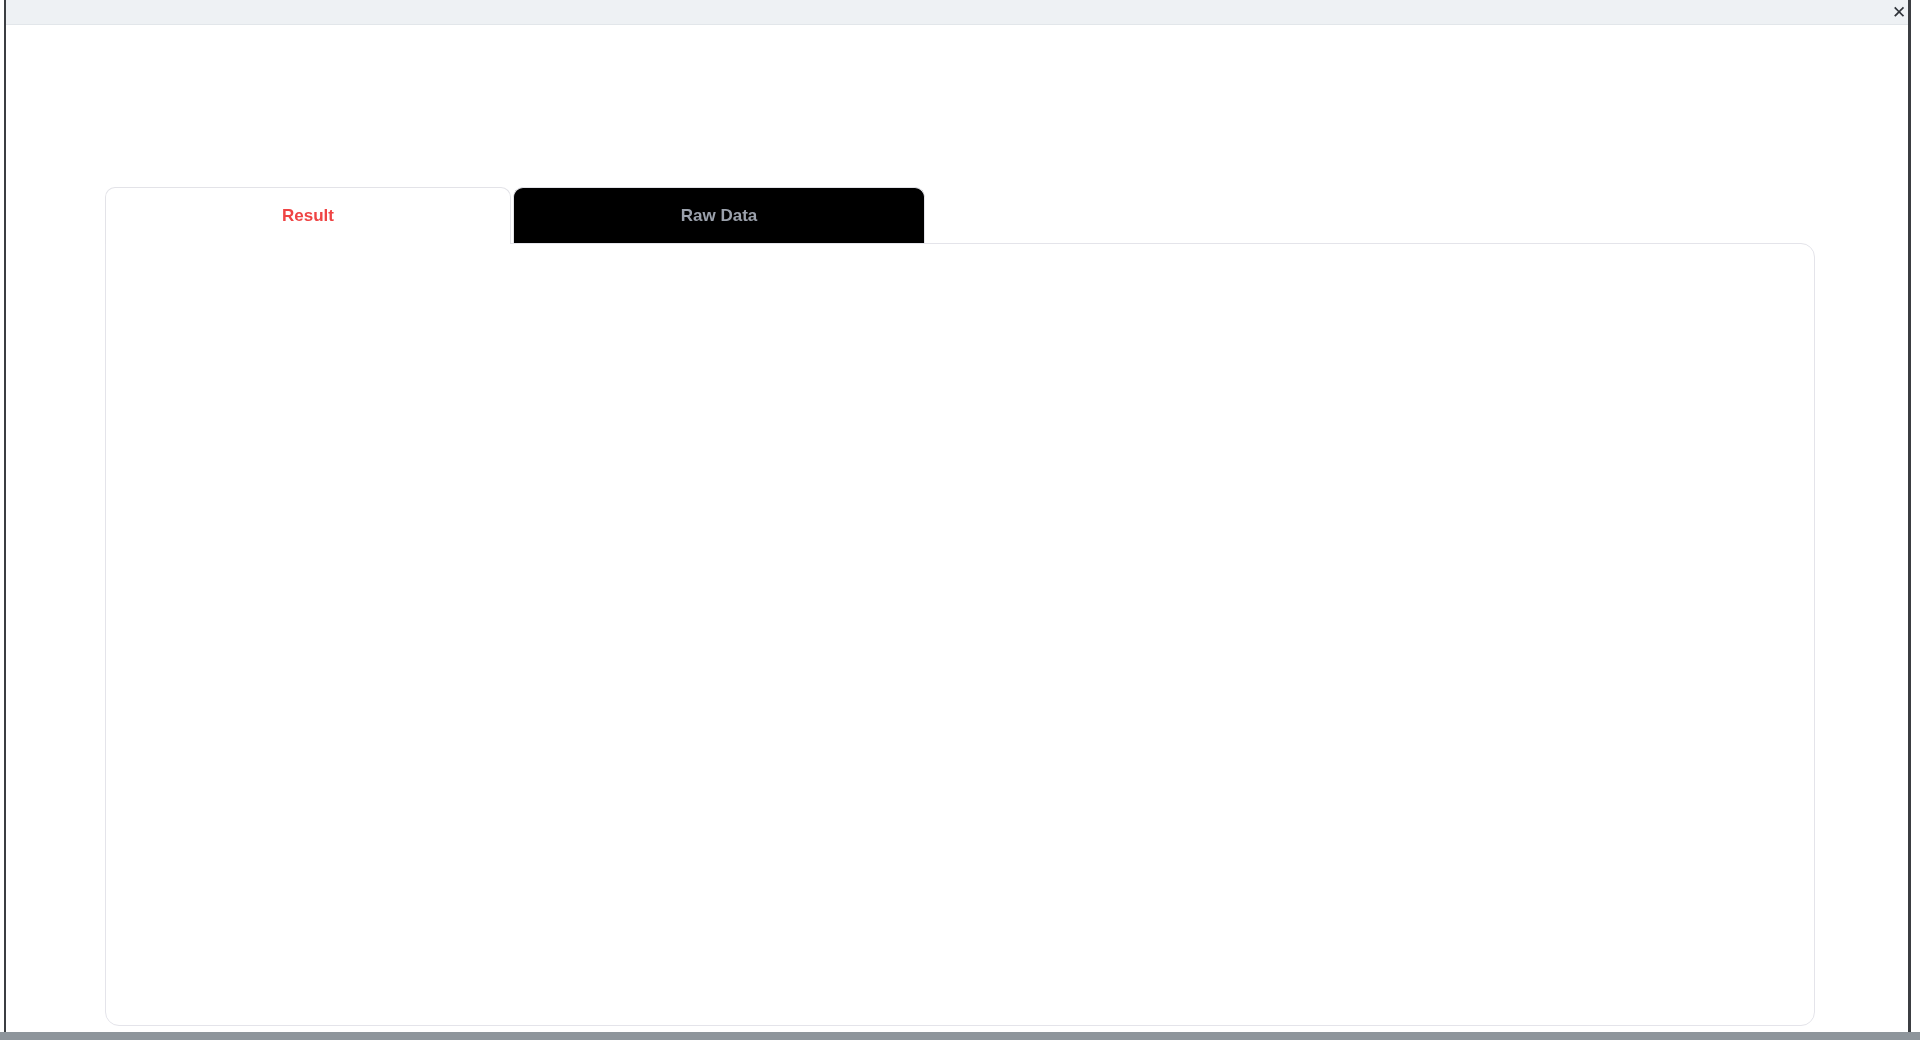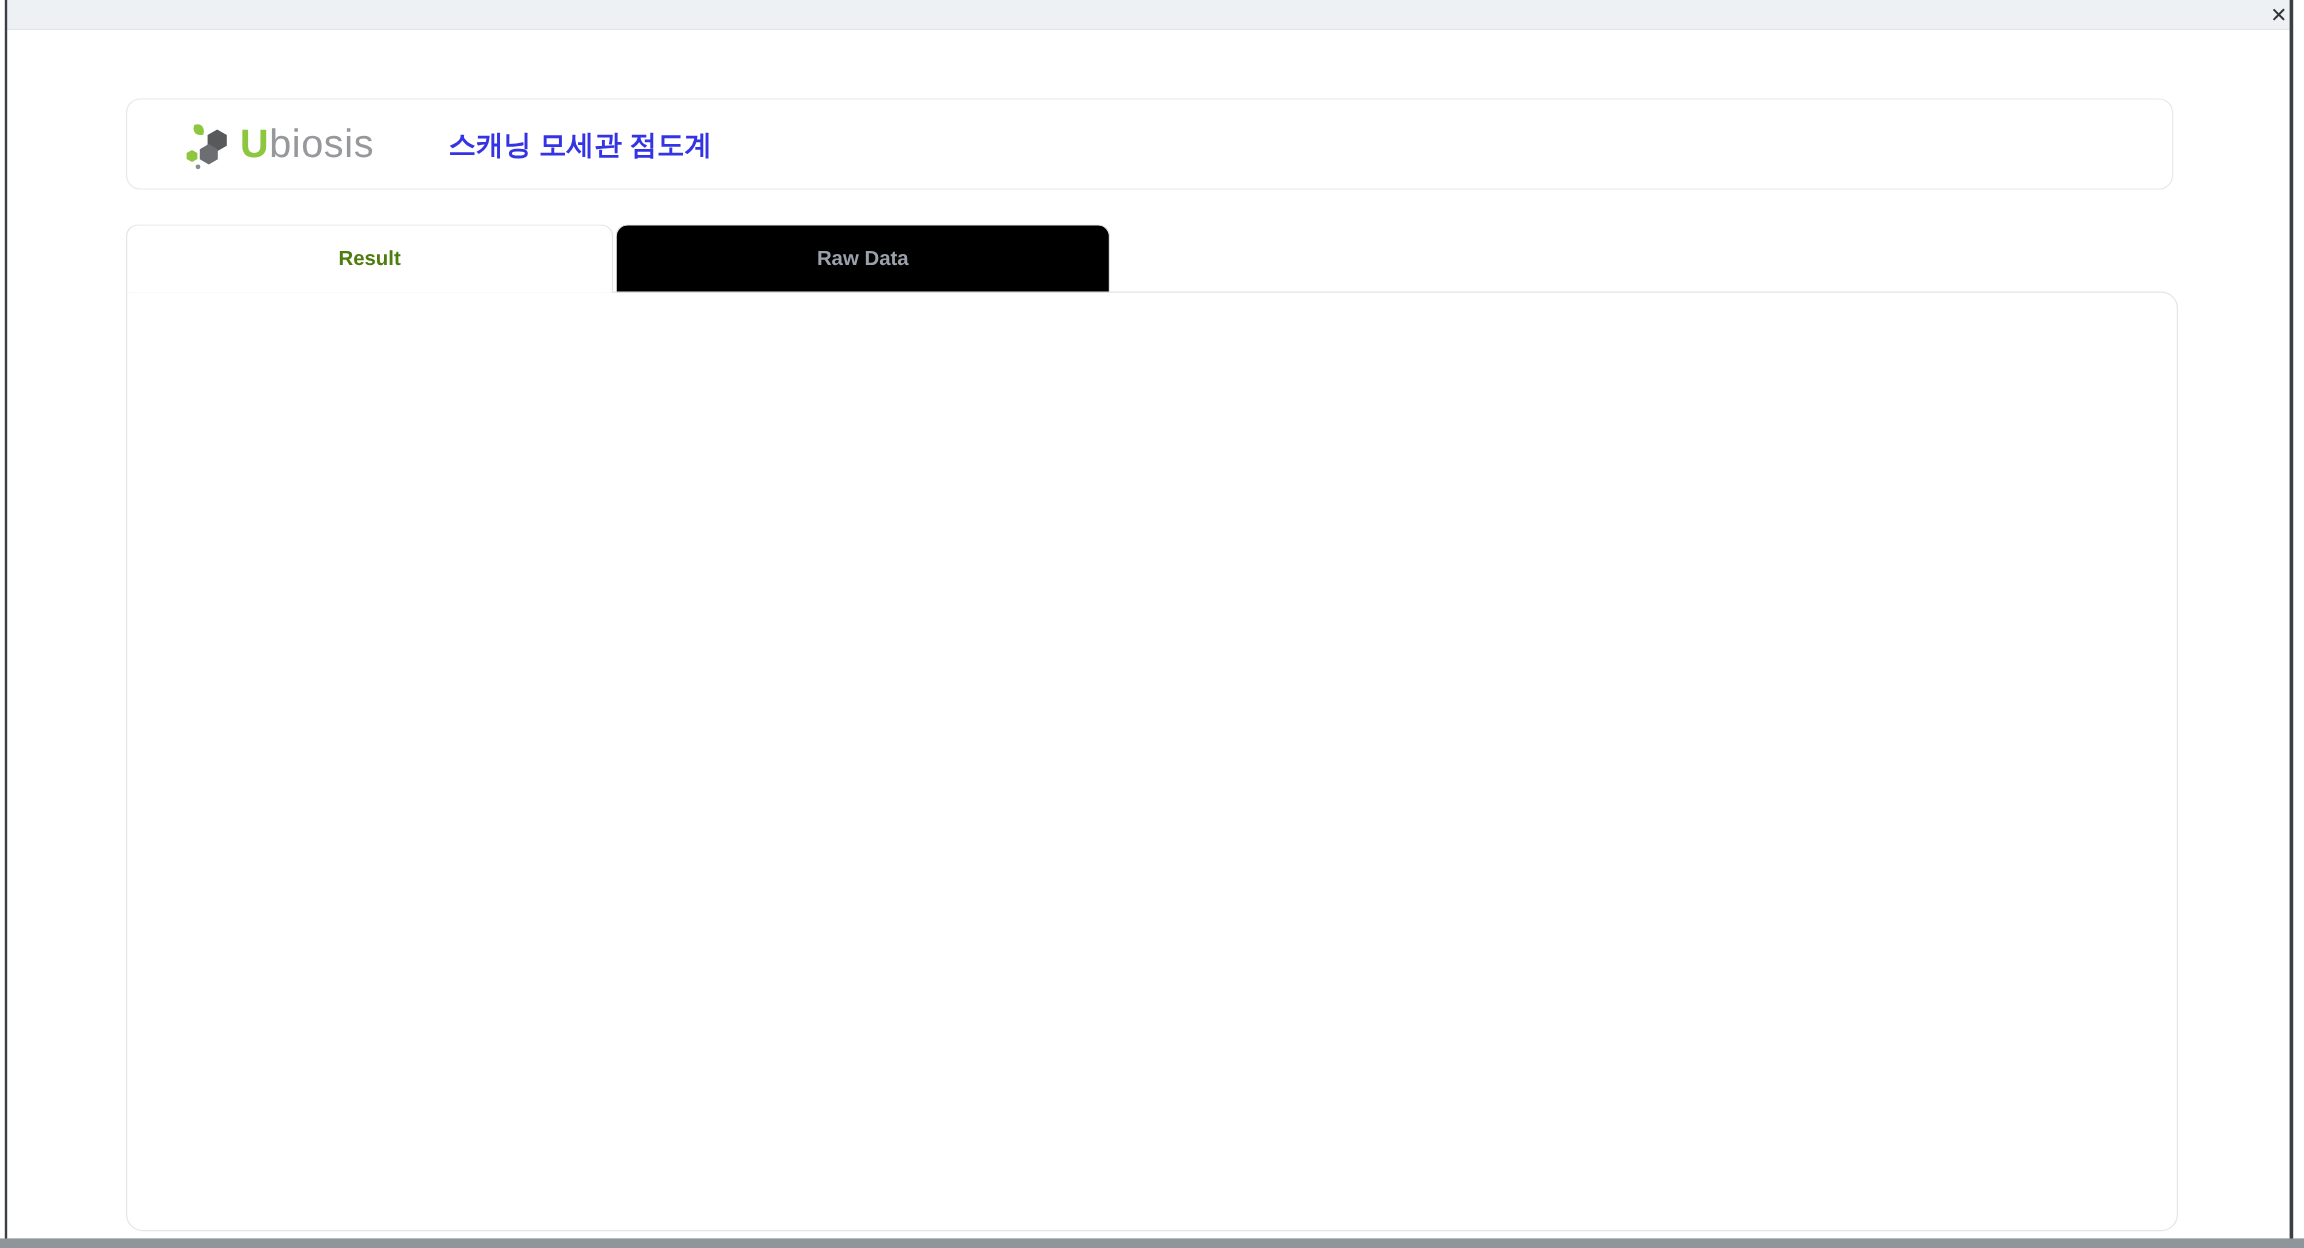--- a/index.html
+++ b/index.html
@@ -24,21 +24,21 @@
   .brand { display:flex; align-items:center; margin-left:42px; }
   .brand-text { font-size:33px; letter-spacing:0.5px; margin-left:6px; }
   .brand-u { color:#8dc63f; font-weight:bold; }
   .brand-rest { color:#96989b; font-weight:500; }
   .app-title-ko { margin-left:62px; font-size:23px; font-weight:bold; color:#3434e4; }
 
   
   .tab { position:absolute; top:187px; height:57px; display:flex; align-items:center;
          justify-content:center; font-size:17px; font-weight:bold;
          border:1px solid #e3e3e8; border-bottom:none; border-radius:10px 10px 0 0; cursor:pointer; }
-  .tab-active { left:105px; width:406px; background:#ffffff; color:#4d7c0f; z-index:3; }
+  .tab-active { left:105px; width:406px; background:#ffffff; color:#ef4444; z-index:3; }
   .tab-inactive { left:513px; width:412px; background:#000000; color:#9ba1ac; z-index:1; }
 
   
   .main-panel { position:absolute; left:105px; top:243px; width:1710px; height:783px;
                 background:#fff; border:1px solid #e4e4ea; border-radius:0 14px 14px 14px; z-index:2; }
 
   .card { position:absolute; background:#fff; border:1px solid #ececf0; border-radius:12px;
           box-shadow:0 1px 2px rgba(40,40,60,0.03); }
   .card-file-info  { left:122px; top:268px; width:1090px; height:169px; }
   .card-graph      { left:122px; top:455px; width:1090px; height:562px; }
@@ -91,35 +91,20 @@
 <body>
 
 <div class="stage">
 
   <div class="titlebar"></div>
   <div class="close-btn">✕</div>
   <div class="border-l"></div>
   <div class="border-r"></div>
   <div class="bottom-strip"></div>
 
-  <div class="header-card">
-    <div class="brand">
-      <svg class="svg-icon" width="46" height="44" viewBox="0 0 46 44">
-        <polygon points="33,10 41,14.5 41,23.5 33,28 25,23.5 25,14.5" fill="#58595b"></polygon>
-        <polygon points="26,22 33.5,26.3 33.5,34.8 26,39 18.5,34.8 18.5,26.3" fill="#6d6e71"></polygon>
-        <path d="M14 6 C20 4 23 9 21.5 14 C16 16 11.5 12 14 6 Z" fill="#8dc63f"></path>
-        <polygon points="12,27 16.5,29.5 16.5,34.5 12,37 7.5,34.5 7.5,29.5" fill="#8dc63f"></polygon>
-        <circle cx="17" cy="41" r="2" fill="#8a8c8e"></circle>
-      </svg>
-      <div class="brand-text">
-        <span class="brand-u">U</span><span class="brand-rest">biosis</span>
-      </div>
-    </div>
-    <div class="app-title-ko">스캐닝 모세관 점도계</div>
-  </div>
 
   <div class="tab tab-active">Result</div>
   <div class="tab tab-inactive">Raw Data</div>
 
   <div class="main-panel"></div>
 
   <div class="card card-file-info">
     <div class="section-head">
       <div class="info-icon">i</div>
       <div class="section-title">File Info</div>

